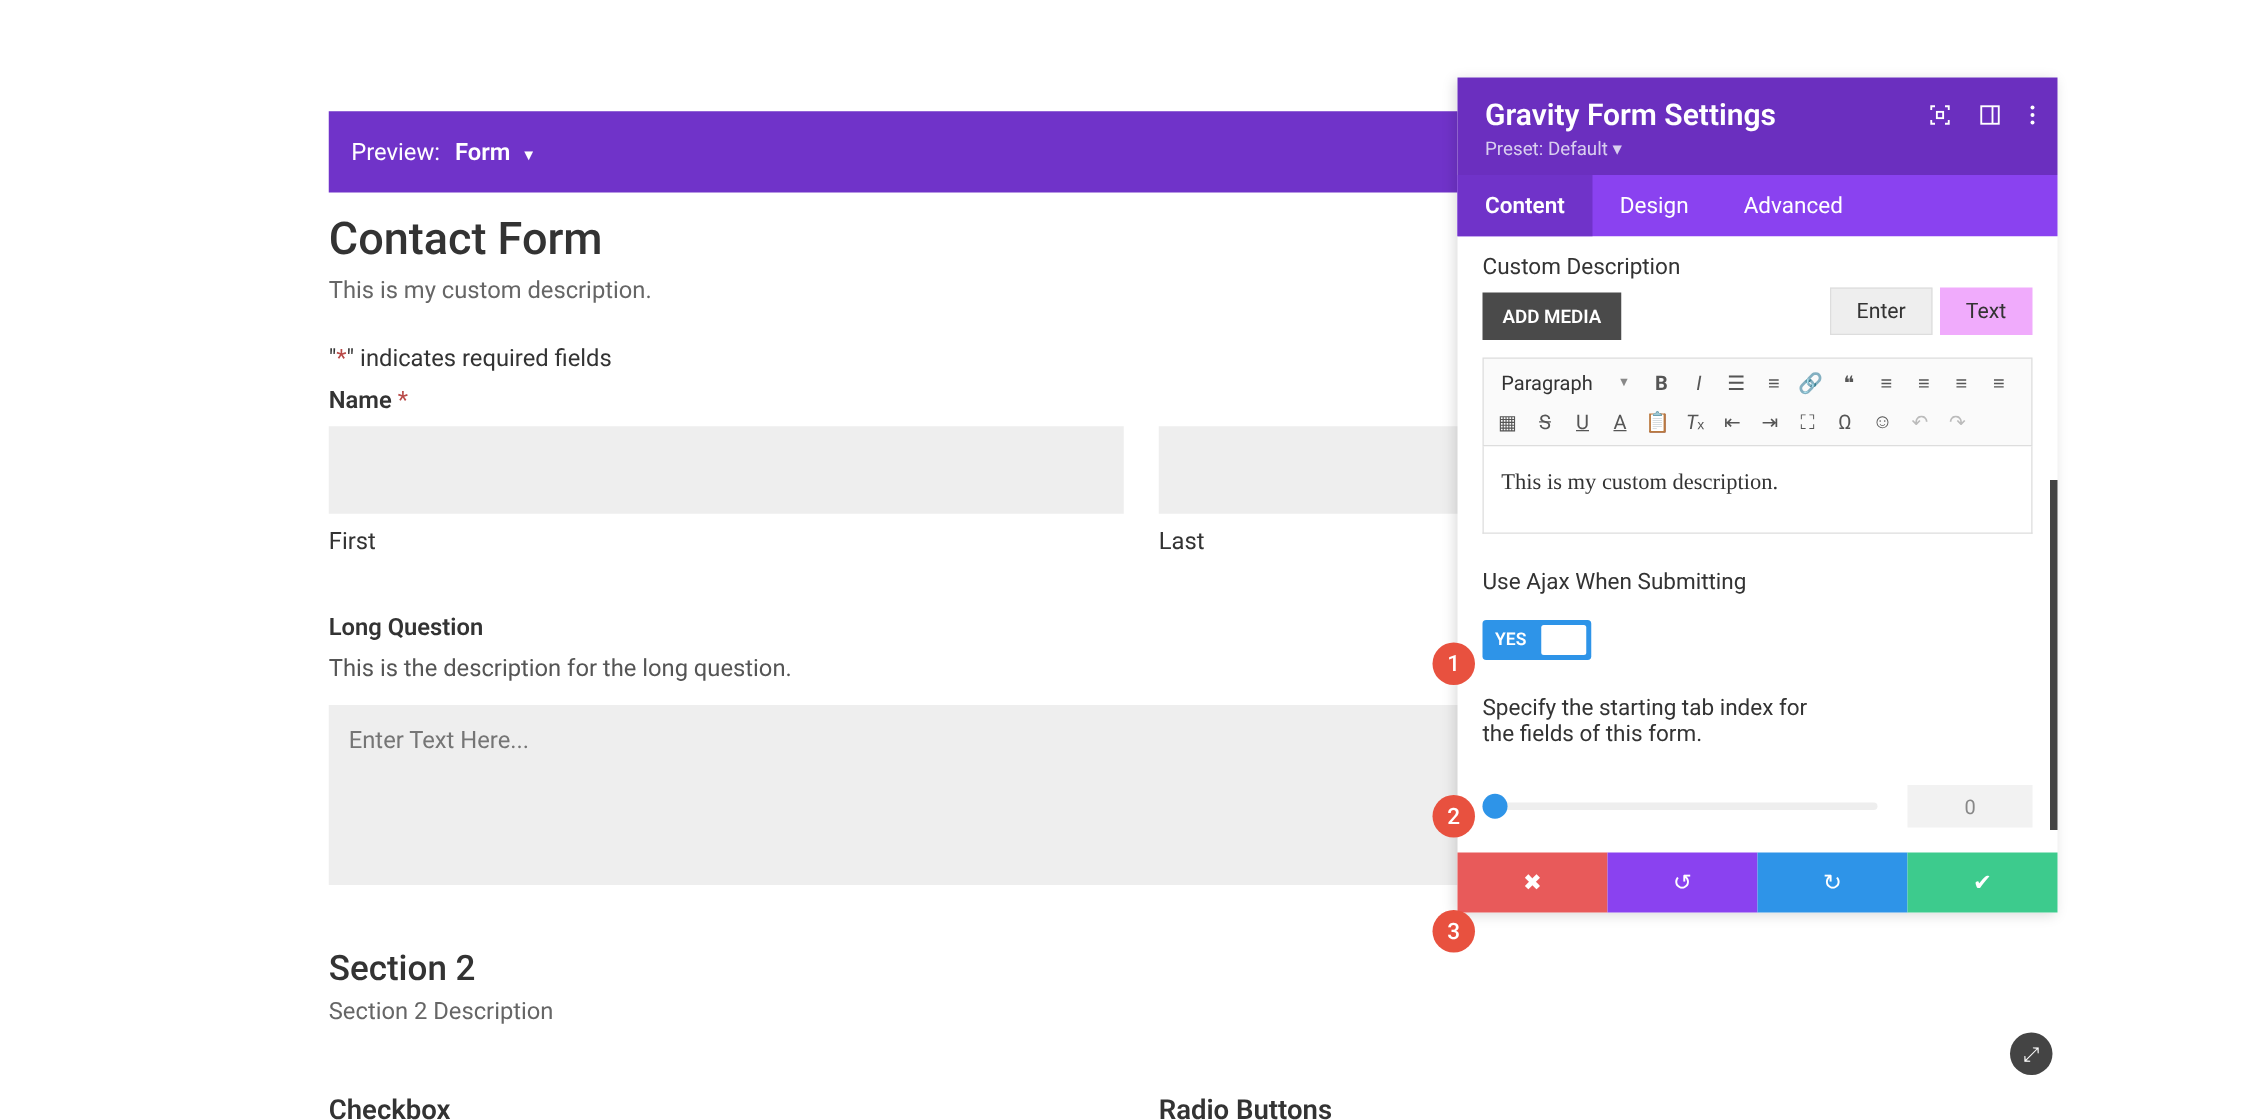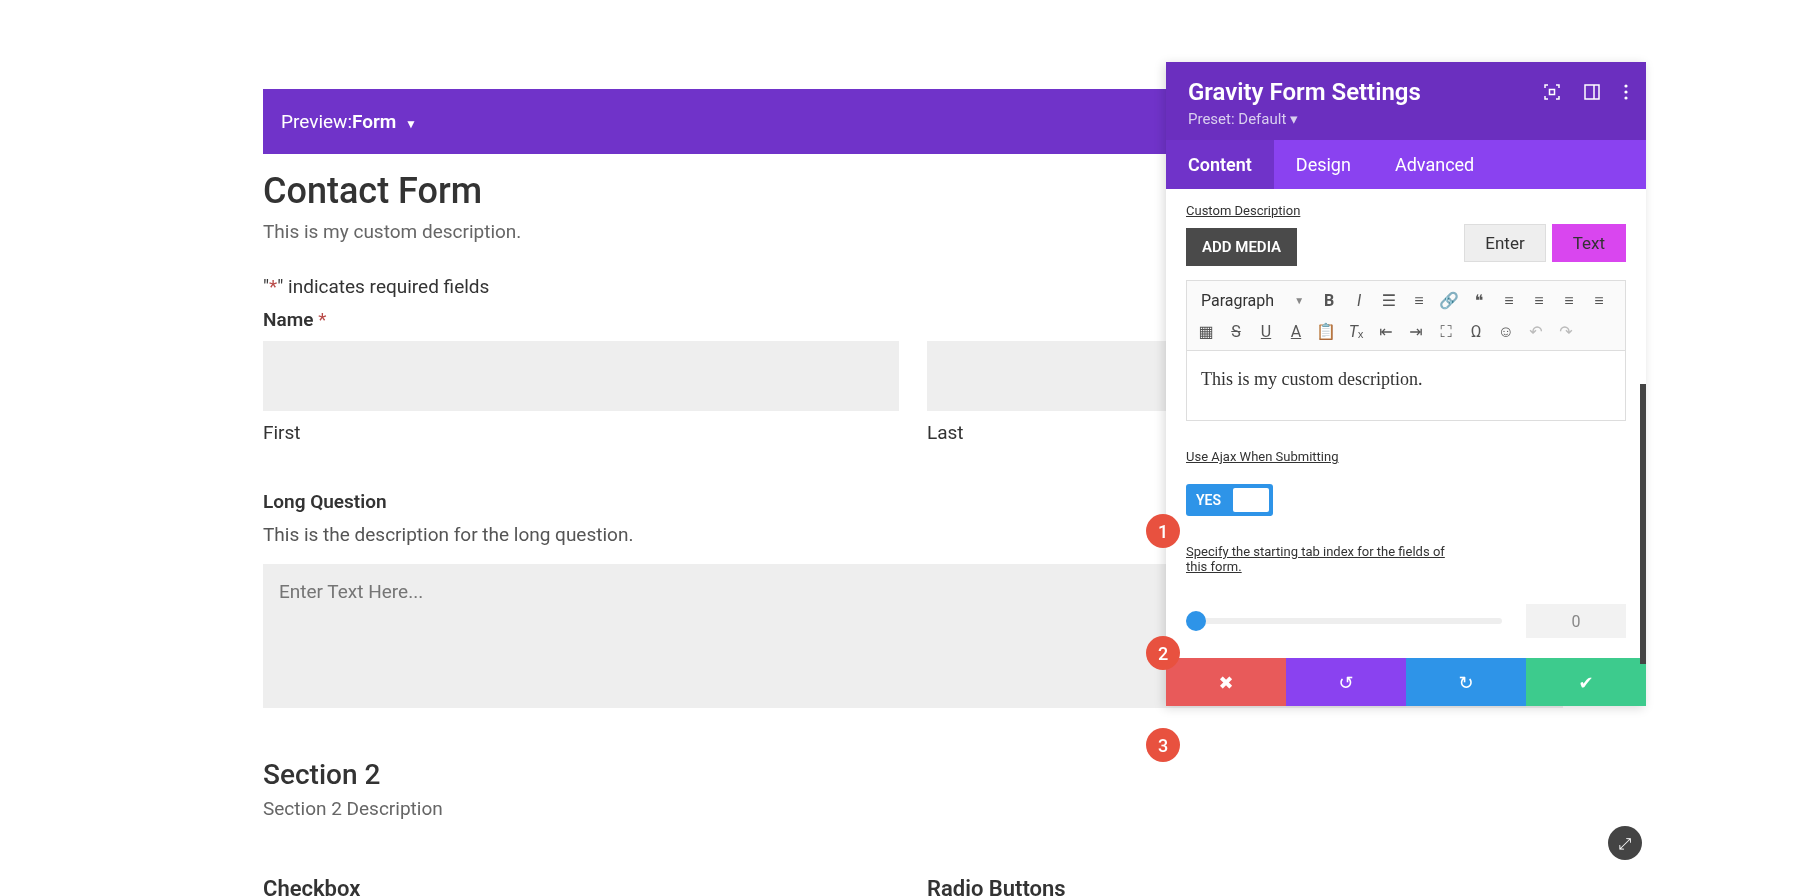--- a/index.html
+++ b/index.html
@@ -1,19 +1,19 @@
 <!DOCTYPE html>
 <html><head>
 <meta charset="utf-8">
 <style>
 * { margin:0; padding:0; box-sizing:border-box; font-family:-apple-system,BlinkMacSystemFont,"Segoe UI",Roboto,sans-serif; }
 body { background:#fff; width:1800px; height:896px; overflow:hidden; position:relative; }
 
 .preview-bar { position:absolute; left:263px; top:89px; right:205px; height:65px; background:#7033c9; display:flex; align-items:center; padding:0 18px; }
-.preview-bar .label { color:#fff; font-size:19px; margin-right:0; }
+.preview-bar .label { color:#fff; font-size:19px; margin-right:12px; }
 .preview-bar .mode { color:#fff; font-weight:600; font-size:19px; }
 .preview-bar .caret { color:#fff; margin-left:4px; font-size:12px; }
 
 .form-area { position:absolute; left:263px; top:170px; width:1300px; }
 .form-title { font-size:36px; color:#333; font-weight:500; margin-bottom:8px; }
 .form-desc { font-size:19px; color:#666; margin-bottom:32px; }
 .req-note { font-size:19px; color:#333; margin-bottom:10px; }
 .req-note .ast { color:#b94a48; }
 
 .field-label { font-size:19px; color:#333; font-weight:600; margin-bottom:10px; }
@@ -46,25 +46,25 @@
 .panel-icons span { color:#fff; cursor:pointer; }
 .panel-icons svg { display:block; }
 
 .tabs { display:flex; background:#8a42f0; }
 .tab { flex:0 0 auto; padding:14px 22px; color:#fff; font-size:18px; cursor:pointer; }
 .tab.active { background:#7033c9; font-weight:600; }
 
 .panel-body { padding:14px 20px 20px; position:relative; }
 .body-scroll { position:absolute; right:0; top:195px; width:6px; height:280px; background:#444; }
 
-.setting-label { font-size:13px; color:#333; margin-bottom:10px;text-decoration:underline; }
+.setting-label { font-size:18px; color:#333; margin-bottom:10px; }
 .add-media { background:#4a4a4a; color:#fff; font-size:15px; font-weight:600; padding:10px 16px; border:none; cursor:pointer; }
 
 .editor-tabs { float:right; display:flex; gap:6px; margin-top:-4px; }
-.editor-tab { padding:8px 20px; font-size:17px; color:#333; border:1px solid transparent; cursor:pointer; background:#d946ef; }
+.editor-tab { padding:8px 20px; font-size:17px; color:#333; border:1px solid transparent; cursor:pointer; background:#f0abfc; }
 .editor-tab.active { background:#eee; border-color:#ddd; }
 
 .toolbar { clear:both; margin-top:14px; border:1px solid #ddd; background:#fafafa; padding:6px; display:flex; flex-wrap:wrap; gap:4px; align-items:center; }
 .tbtn { width:26px; height:26px; display:flex; align-items:center; justify-content:center; color:#555; cursor:pointer; font-size:16px; }
 .para-sel { padding:4px 8px; font-size:16px; color:#333; display:flex; align-items:center; gap:20px; cursor:pointer; }
 .para-sel .cv { font-size:10px; color:#888; }
 
 .editor-content { border:1px solid #ddd; border-top:none; padding:18px 14px 30px; font-family:Georgia,serif; font-size:18px; color:#333; }
 
 .toggle-row { margin-top:28px; }

